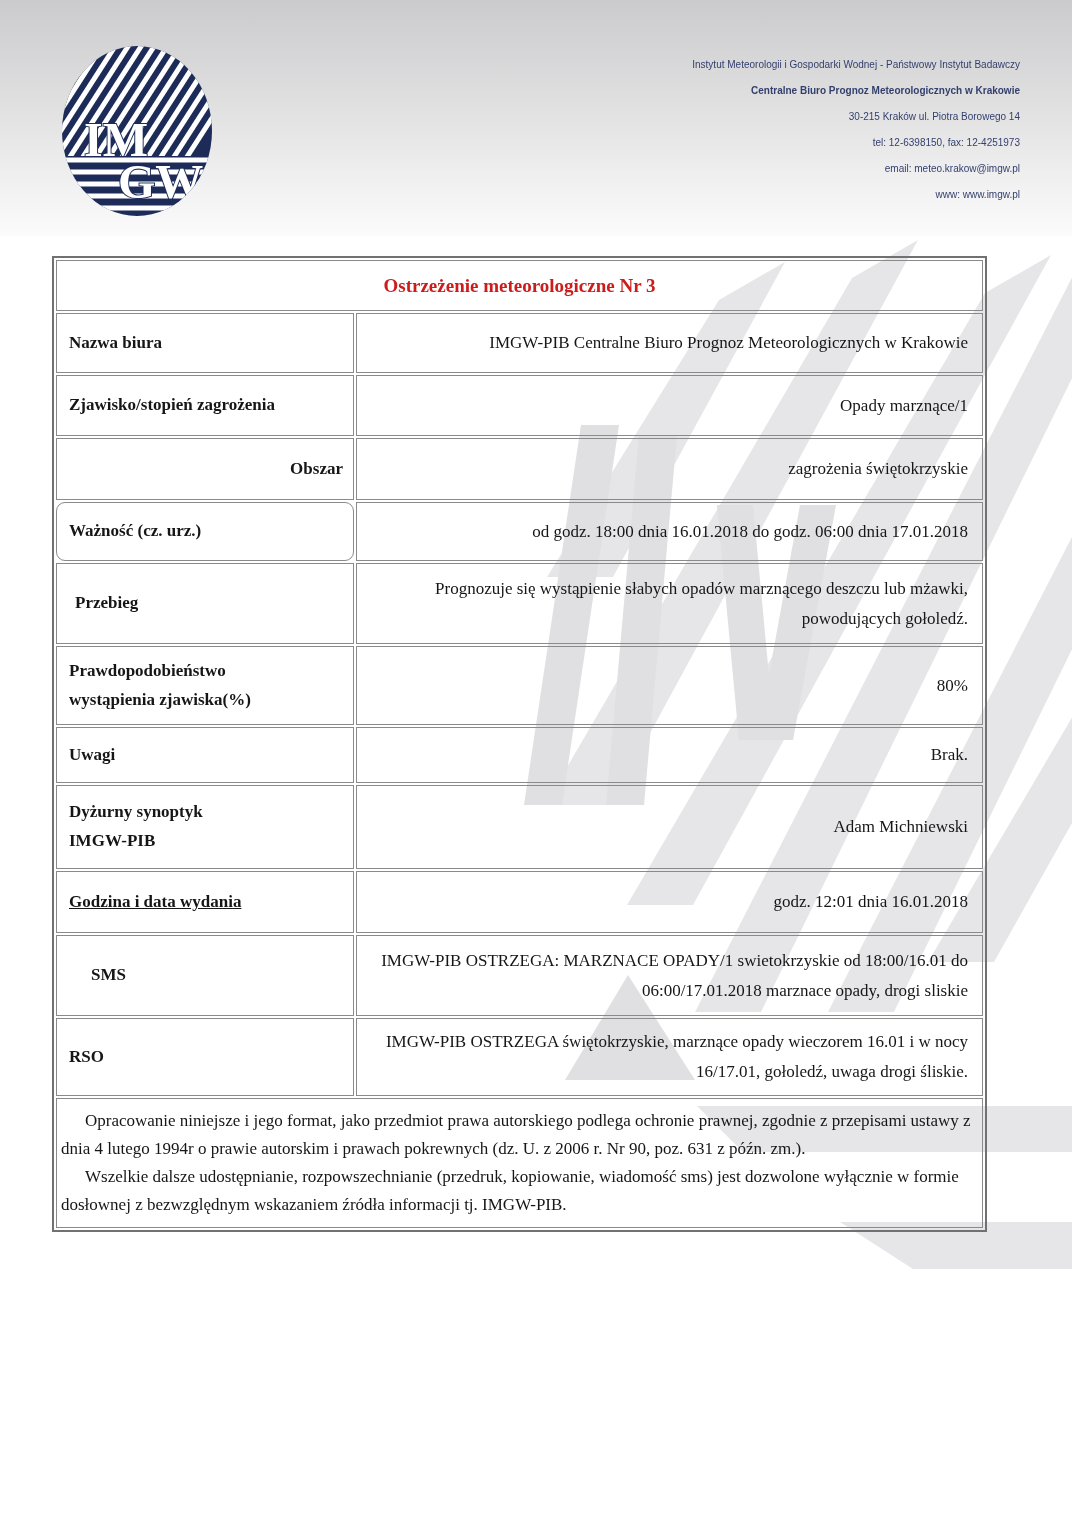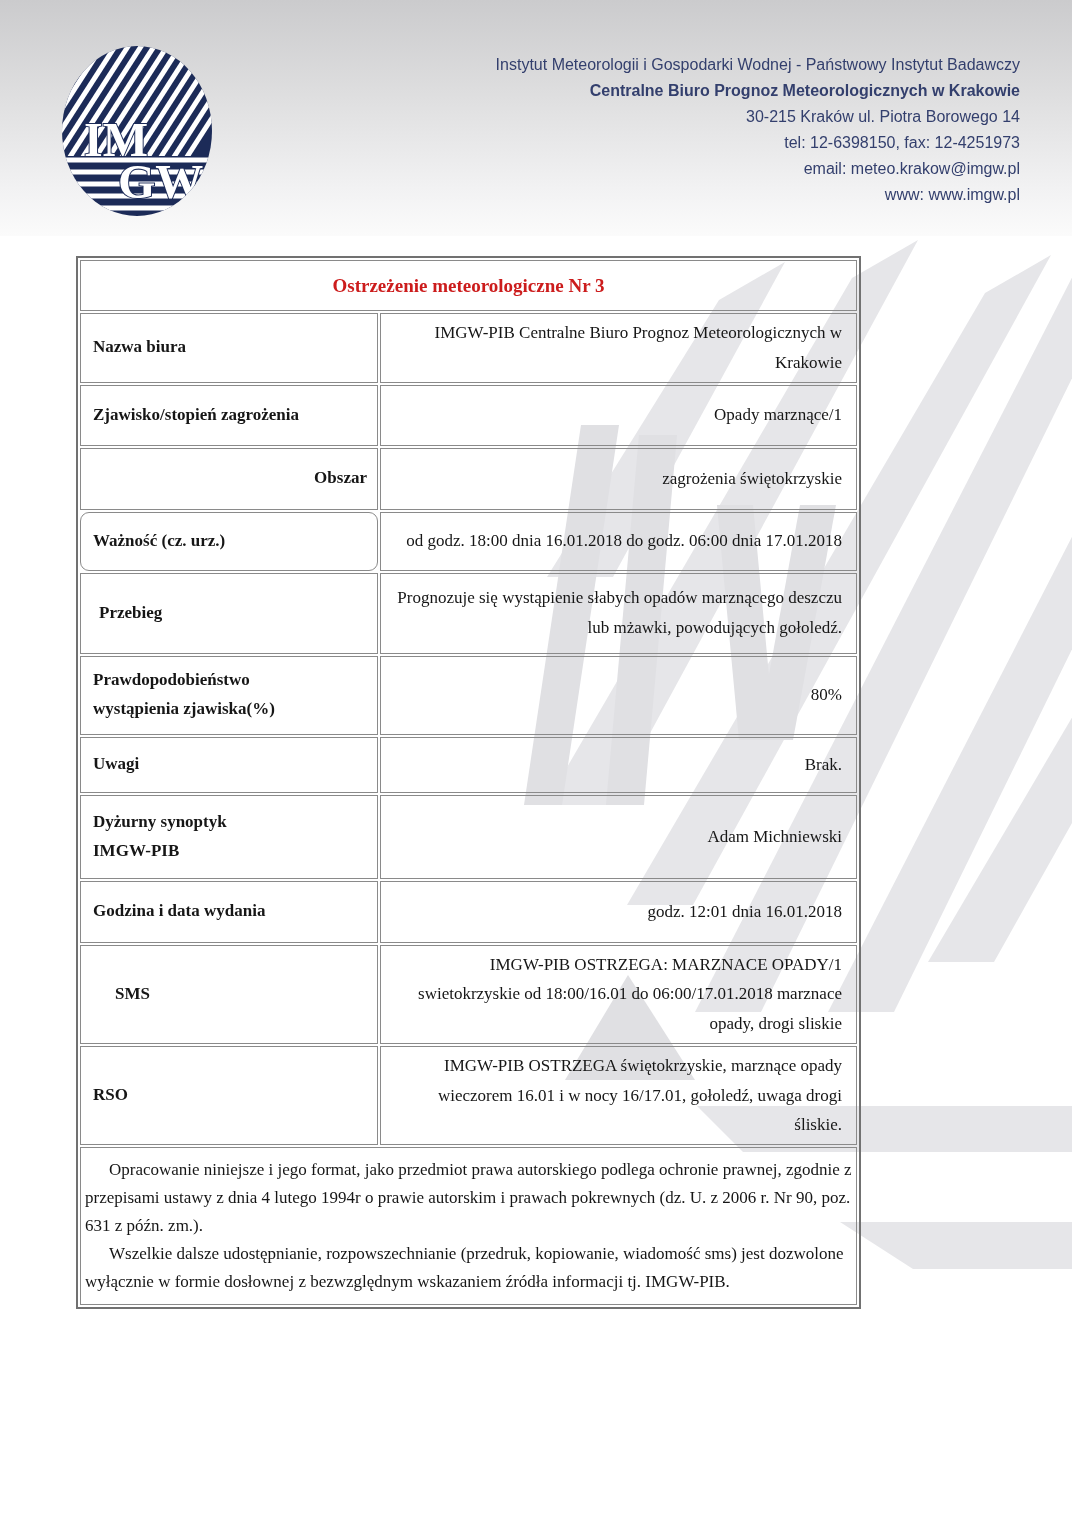--- a/index.html
+++ b/index.html
@@ -11,25 +11,25 @@
     background:linear-gradient(180deg,#cbcbcd 0%,#dededf 40%,#f2f2f3 80%,#fbfbfb 100%);z-index:0;}
 
   
   .watermark{position:absolute;left:0;top:0;width:1072px;height:1516px;z-index:1;pointer-events:none;}
 
   
   .logo{position:absolute;left:60px;top:44px;width:154px;height:174px;z-index:2;}
 
   
   .header-text{position:absolute;right:52px;top:52px;width:640px;text-align:right;z-index:2;
-    color:#333f6d;font-size:16px;line-height:26px;}
+    color:#333f6d;font-size:10px;line-height:26px;}
   .header-text .bold{font-weight:bold;}
 
   
-  .table-wrap{position:absolute;left:52px;top:256px;width:785px;z-index:2;margin-left:24px;}
+  .table-wrap{position:absolute;left:52px;top:256px;width:935px;z-index:2;}
   table.doc{width:100%;border-collapse:separate;border-spacing:2px;border:2px solid #717171;
     font-family:"Liberation Serif",serif;font-size:17px;color:#161616;background:transparent;}
   table.doc th,table.doc td{border:1px solid #8a8a8a;vertical-align:middle;background:transparent;}
   td.title-cell{text-align:center;font-weight:bold;font-size:19px;}
   th.label-cell{text-align:left;font-weight:bold;padding:4px 10px 4px 12px;width:252px;white-space:pre-line;line-height:1.7;}
   td.value-cell{padding:4px 14px;line-height:1.75;text-align:right;}
   td.footer-cell{vertical-align:top;padding:8px 4px;line-height:1.0;}
   td.footer-cell p{margin:0;text-indent:24px;line-height:28px;}
 </style>
 </head>
@@ -146,21 +146,21 @@
           <tr>
             <th class="label-cell" style="height: 46px;">Uwagi</th>
             <td class="value-cell">Brak.</td>
           </tr>
           <tr>
             <th class="label-cell" style="height: 74px;">Dyżurny synoptyk
 IMGW-PIB</th>
             <td class="value-cell">Adam Michniewski</td>
           </tr>
           <tr>
-            <th class="label-cell" style="height: 52px;">Godzina i data wydania</th>
+            <th class="label-cell" style="height: 52px; text-decoration: underline;">Godzina i data wydania</th>
             <td class="value-cell">godz. 12:01 dnia 16.01.2018</td>
           </tr>
           <tr>
             <th class="label-cell" style="height: 71px; padding-left: 34px;">SMS</th>
             <td class="value-cell">IMGW-PIB OSTRZEGA: MARZNACE OPADY/1 swietokrzyskie od 18:00/16.01 do 06:00/17.01.2018 marznace opady, drogi sliskie</td>
           </tr>
           <tr>
             <th class="label-cell" style="height: 68px;">RSO</th>
             <td class="value-cell">IMGW-PIB OSTRZEGA świętokrzyskie, marznące opady wieczorem 16.01 i w nocy 16/17.01, gołoledź, uwaga drogi śliskie.</td>
           </tr>

